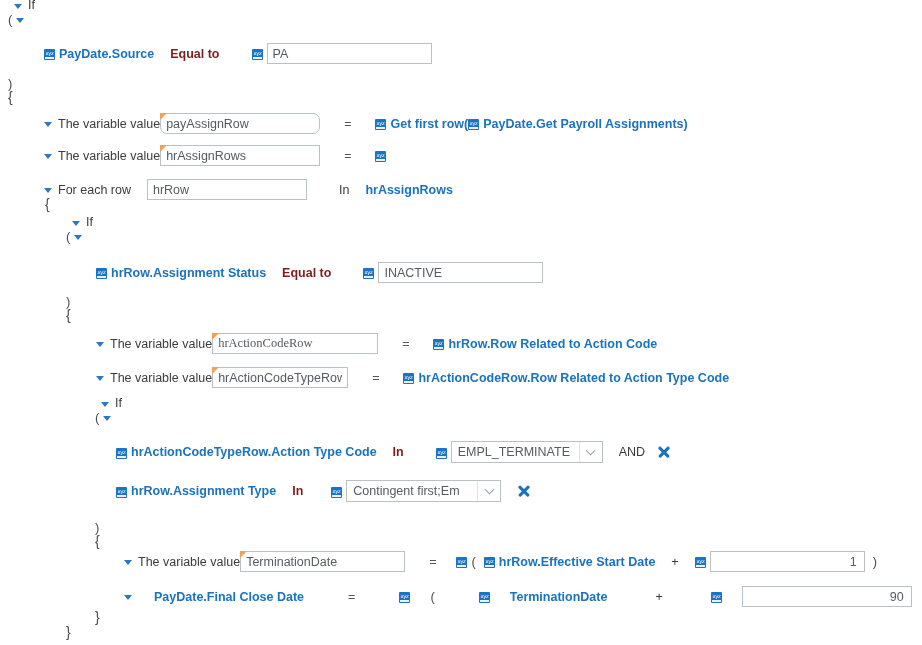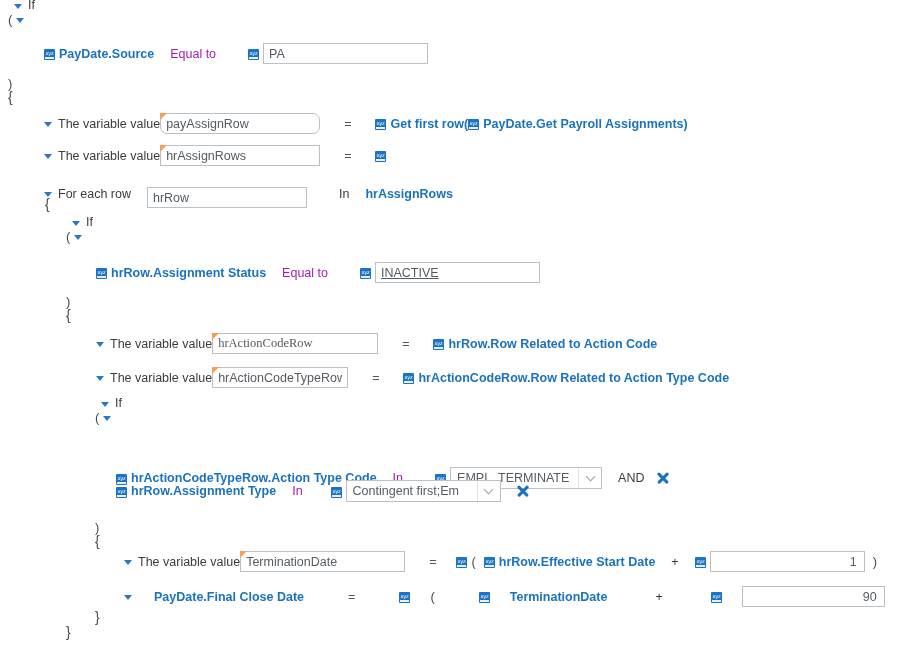--- a/index.html
+++ b/index.html
@@ -55,21 +55,21 @@
   }
   .vicon u{
     display:block;position:absolute;left:1px;right:1px;bottom:1px;
     height:2px;background:#ffffff;opacity:.9;
     text-decoration:none;
   }
 
   
   .lbl{color:#3b3b3b;}
   .blue{color:#1b72bd;font-weight:bold;}
-  .op{color:#a21caf;font-weight:normal;}
+  .op{color:#7f1d1d;font-weight:bold;}
   .brace{color:#4a4a4a;font-size:14px;font-family:"Liberation Sans",sans-serif;}
   .eq{color:#555;}
   .plain-dark{color:#3a3a3a;}
   .paren{color:#4a4a4a;font-size:13px;}
 
   
   .tf{
     box-sizing:border-box;
     height:21px;
     border:1px solid #b9c0c7;
@@ -223,21 +223,21 @@
         <i>xyz</i>
         <u></u>
       </span>
   </div>
 
   <div class="row" style="left:44px;top:179px;">
     <span class="tri"></span>
     <span class="lbl">For each row</span>
     <span class="sp16"></span>
     <span class="tfwrap">
-      <input class="tf" style="width: 160px; margin-top: 8px;" value="hrRow">
+      <input class="tf" style="width: 160px;" value="hrRow">
     </span>
     <span class="sp16"></span>
       <span class="sp16"></span>
     <span class="lbl">In</span>
     <span class="sp16"></span>
     <span class="blue">hrAssignRows</span>
   </div>
 
   <div class="row" style="left:45px;top:196px;">
     <span class="brace">{</span>
@@ -261,21 +261,21 @@
     <span class="blue">hrRow.Assignment Status</span>
     <span class="sp16"></span>
     <span class="op">Equal to</span>
     <span class="sp16"></span>
       <span class="sp16"></span>
     <span class="vicon">
         <i>xyz</i>
         <u></u>
       </span>
     <span class="tfwrap">
-      <input class="tf" style="width: 165px; text-decoration: underline;" value="INACTIVE">
+      <input class="tf" style="width: 165px;" value="INACTIVE">
     </span>
   </div>
 
   <div class="row" style="left:66px;top:294px;">
     <span class="paren">)</span>
   </div>
   <div class="row" style="left:66px;top:307px;">
     <span class="brace">{</span>
   </div>
 
@@ -318,21 +318,21 @@
   <div class="row" style="left:101px;top:396px;">
     <span class="tri"></span>
       <span class="lbl">If</span>
   </div>
   <div class="row" style="left:95px;top:410px;">
     <span class="paren">(</span>
       <span class="sp4"></span>
       <span class="tri nm"></span>
   </div>
 
-  <div class="row" style="left:116px;top:441px;margin-top:26px;">
+  <div class="row" style="left:116px;top:441px;">
     <span class="vicon">
         <i>xyz</i>
         <u></u>
       </span>
     <span class="blue">hrActionCodeTypeRow.Action Type Code</span>
     <span class="sp16"></span>
     <span class="op">In</span>
     <span class="sp16"></span>
       <span class="sp16"></span>
     <span class="vicon">
@@ -432,21 +432,21 @@
       </span>
     <span class="blue">TerminationDate</span>
     <span class="sp16"></span>
     <span class="plain-dark">+</span>
     <span class="sp16"></span>
     <span class="vicon">
         <i>xyz</i>
         <u></u>
       </span>
     <span class="tfwrap">
-      <input class="tf num" style="width: 143px;" value="90">
+      <input class="tf num" style="width: 170px;" value="90">
     </span>
     <span class="sp8"></span>
     <span class="paren">)</span>
   </div>
 
   <div class="row" style="left:95px;top:609px;">
     <span class="brace">}</span>
   </div>
   <div class="row" style="left:66px;top:624px;">
     <span class="brace">}</span>

